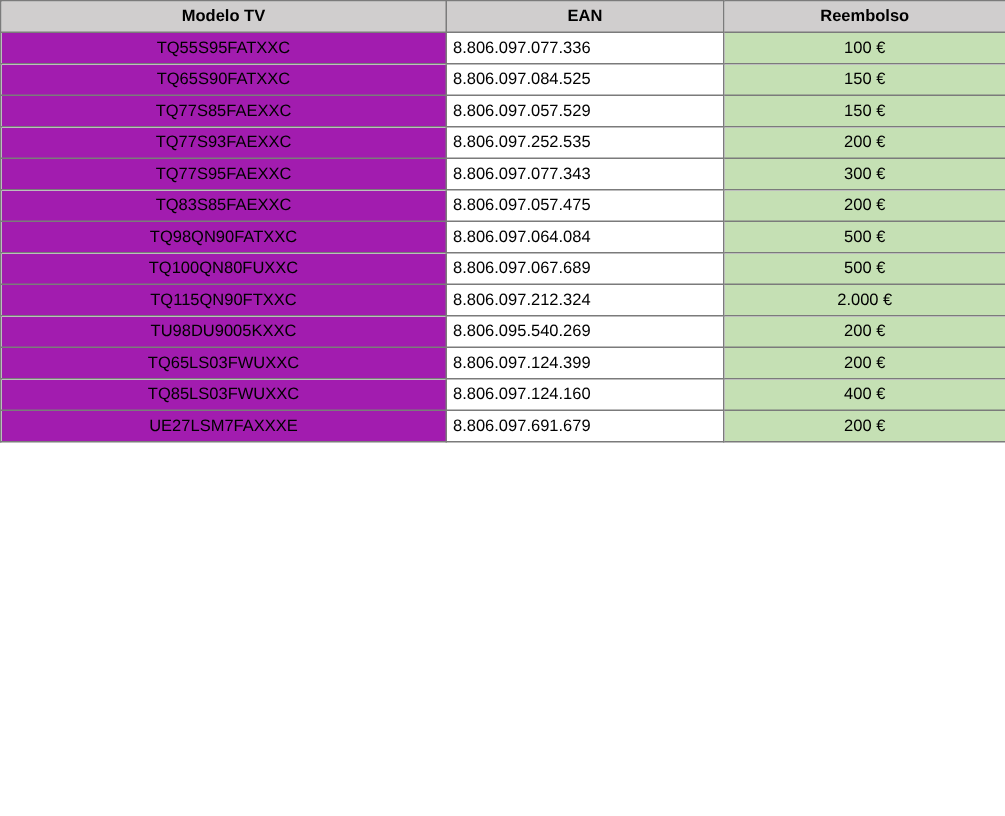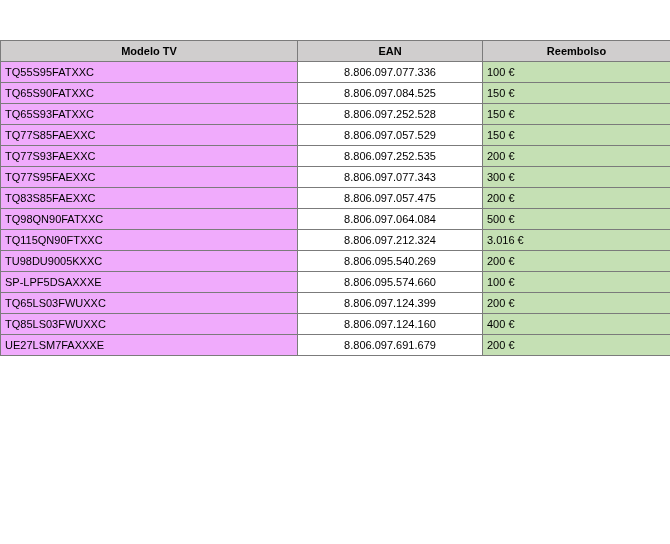--- a/index.html
+++ b/index.html
@@ -9,21 +9,20 @@
   }
   body {
     width: 670px;
     height: 544px;
     font-family: "Liberation Sans", sans-serif;
     color: #000000;
     overflow: hidden;
   }
   #table-wrap {
     padding: 0;
-    margin-top: 40px;
   }
   table.reimbursement-table {
     border-collapse: collapse;
     table-layout: fixed;
     width: 670px;
     margin: 0;
   }
   table.reimbursement-table th,
   table.reimbursement-table td {
     border: 1px solid #7b7b7b;
@@ -39,29 +38,30 @@
     font-weight: bold;
     text-align: center;
     height: 40px;
     font-size: 11.5px;
   }
   col.col-model { width: 297px; }
   col.col-ean   { width: 185px; }
   col.col-reimb { width: 188px; }
 
   td.cell-model {
-    background: #f0abfc;
+    background: #a21caf;
+    text-align: center;
   }
   td.cell-ean {
     background: #ffffff;
-    text-align: center;
+    text-align: left;
   }
   td.cell-reimb {
     background: #c5e0b4;
-    text-align: left;
+    text-align: center;
     padding-right: 8px;
   }
 </style>
 </head>
 <body>
 
 <div id="table-wrap">
   <table class="reimbursement-table">
     <colgroup>
       <col class="col-model">
@@ -80,25 +80,20 @@
           <td class="cell-model">TQ55S95FATXXC</td>
           <td class="cell-ean">8.806.097.077.336</td>
           <td class="cell-reimb">100 €</td>
         </tr>
         <tr>
           <td class="cell-model">TQ65S90FATXXC</td>
           <td class="cell-ean">8.806.097.084.525</td>
           <td class="cell-reimb">150 €</td>
         </tr>
         <tr>
-          <td class="cell-model">TQ65S93FATXXC</td>
-          <td class="cell-ean">8.806.097.252.528</td>
-          <td class="cell-reimb">150 €</td>
-        </tr>
-        <tr>
           <td class="cell-model">TQ77S85FAEXXC</td>
           <td class="cell-ean">8.806.097.057.529</td>
           <td class="cell-reimb">150 €</td>
         </tr>
         <tr>
           <td class="cell-model">TQ77S93FAEXXC</td>
           <td class="cell-ean">8.806.097.252.535</td>
           <td class="cell-reimb">200 €</td>
         </tr>
         <tr>
@@ -110,33 +105,33 @@
           <td class="cell-model">TQ83S85FAEXXC</td>
           <td class="cell-ean">8.806.097.057.475</td>
           <td class="cell-reimb">200 €</td>
         </tr>
         <tr>
           <td class="cell-model">TQ98QN90FATXXC</td>
           <td class="cell-ean">8.806.097.064.084</td>
           <td class="cell-reimb">500 €</td>
         </tr>
         <tr>
+          <td class="cell-model">TQ100QN80FUXXC</td>
+          <td class="cell-ean">8.806.097.067.689</td>
+          <td class="cell-reimb">500 €</td>
+        </tr>
+        <tr>
           <td class="cell-model">TQ115QN90FTXXC</td>
           <td class="cell-ean">8.806.097.212.324</td>
-          <td class="cell-reimb">3.016 €</td>
+          <td class="cell-reimb">2.000 €</td>
         </tr>
         <tr>
           <td class="cell-model">TU98DU9005KXXC</td>
           <td class="cell-ean">8.806.095.540.269</td>
           <td class="cell-reimb">200 €</td>
-        </tr>
-        <tr>
-          <td class="cell-model">SP-LPF5DSAXXXE</td>
-          <td class="cell-ean">8.806.095.574.660</td>
-          <td class="cell-reimb">100 €</td>
         </tr>
         <tr>
           <td class="cell-model">TQ65LS03FWUXXC</td>
           <td class="cell-ean">8.806.097.124.399</td>
           <td class="cell-reimb">200 €</td>
         </tr>
         <tr>
           <td class="cell-model">TQ85LS03FWUXXC</td>
           <td class="cell-ean">8.806.097.124.160</td>
           <td class="cell-reimb">400 €</td>

